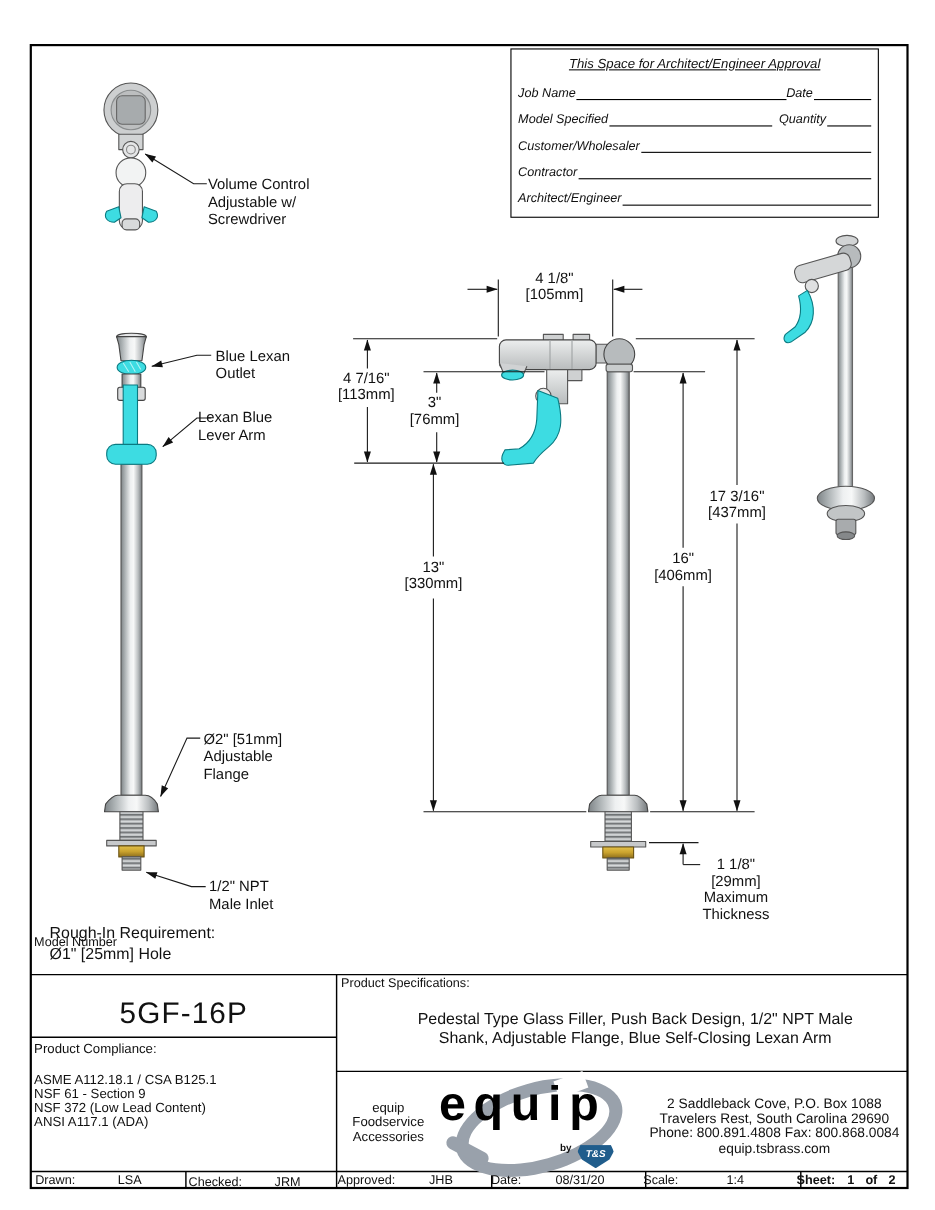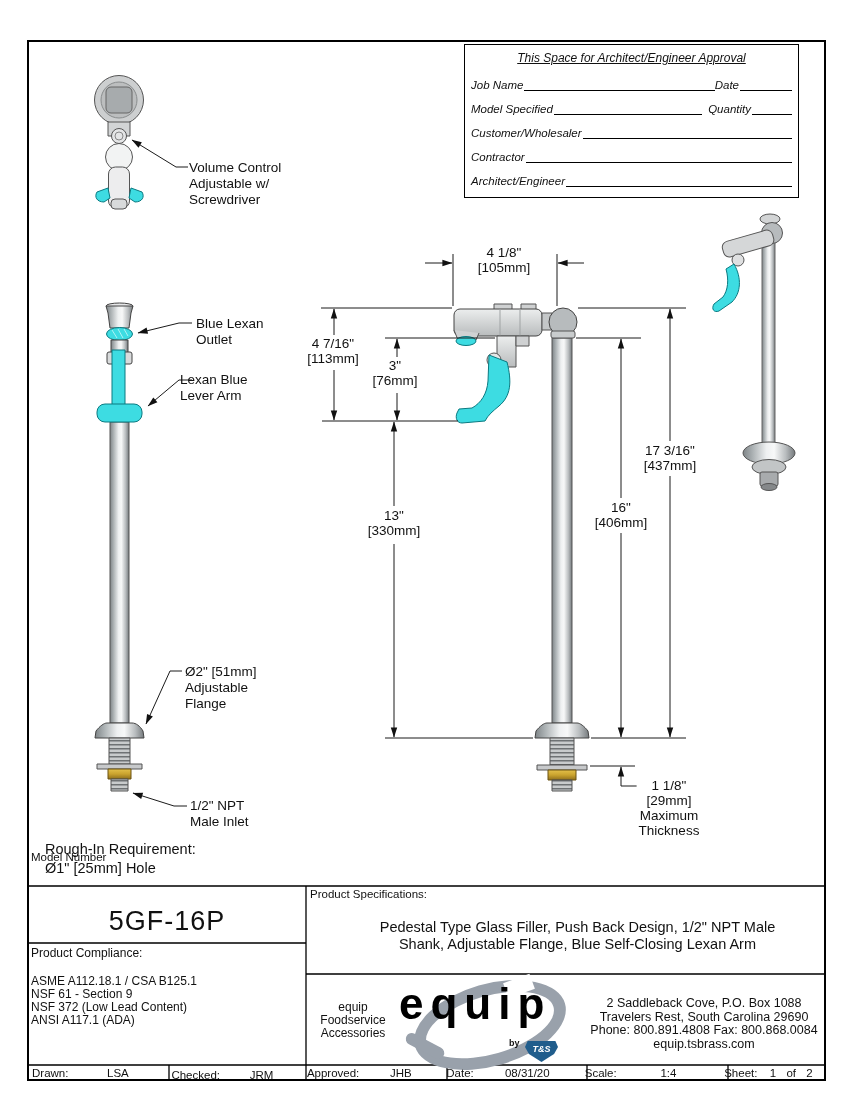--- a/index.html
+++ b/index.html
@@ -39,21 +39,21 @@
              clip-path:polygon(8% 0,92% 0,100% 28%,88% 62%,50% 100%,12% 62%,0 28%);
              color:#fff;font-size:9px;font-style:italic;font-weight:bold;text-align:center;line-height:16px;}
   .address{position:absolute;left:588px;top:997px;width:232px;text-align:center;
            font-size:12.5px;line-height:13.5px;white-space:nowrap;}
   
   .footer{position:absolute;left:28px;top:1065px;width:797px;height:16px;display:flex;}
   .fcell{display:flex;align-items:center;box-sizing:border-box;height:16px;}
   .fcell .fl{font-size:11.5px;padding-left:4px;white-space:nowrap;}
   .fcell .fv{flex:1;text-align:center;font-size:11.5px;white-space:nowrap;}
   .fv.spread{word-spacing:7px;}
-  .c0{width:141px;} .c1{width:137px;align-items:flex-end;} .c2{width:141px;} .c3{width:140px;} .c4{width:141px;} .c5{width:106px;}
+  .c0{width:141px;} .c1{width:137px;align-items:flex-end;} .c2{width:141px;} .c3{width:140px;} .c4{width:141px;} .c5{width:106px;font-weight:bold;}
 </style>
 </head>
 <body>
 
 <div class="page">
 
   <svg class="art" viewBox="0 0 850 1100">
     <defs>
       <marker id="arw" viewBox="0 0 10 8" refX="9.6" refY="4" markerWidth="11" markerHeight="8" markerUnits="userSpaceOnUse" orient="auto-start-reverse">
         <path d="M0,0.8 L10,4 L0,7.2 Z" fill="#111"></path>

